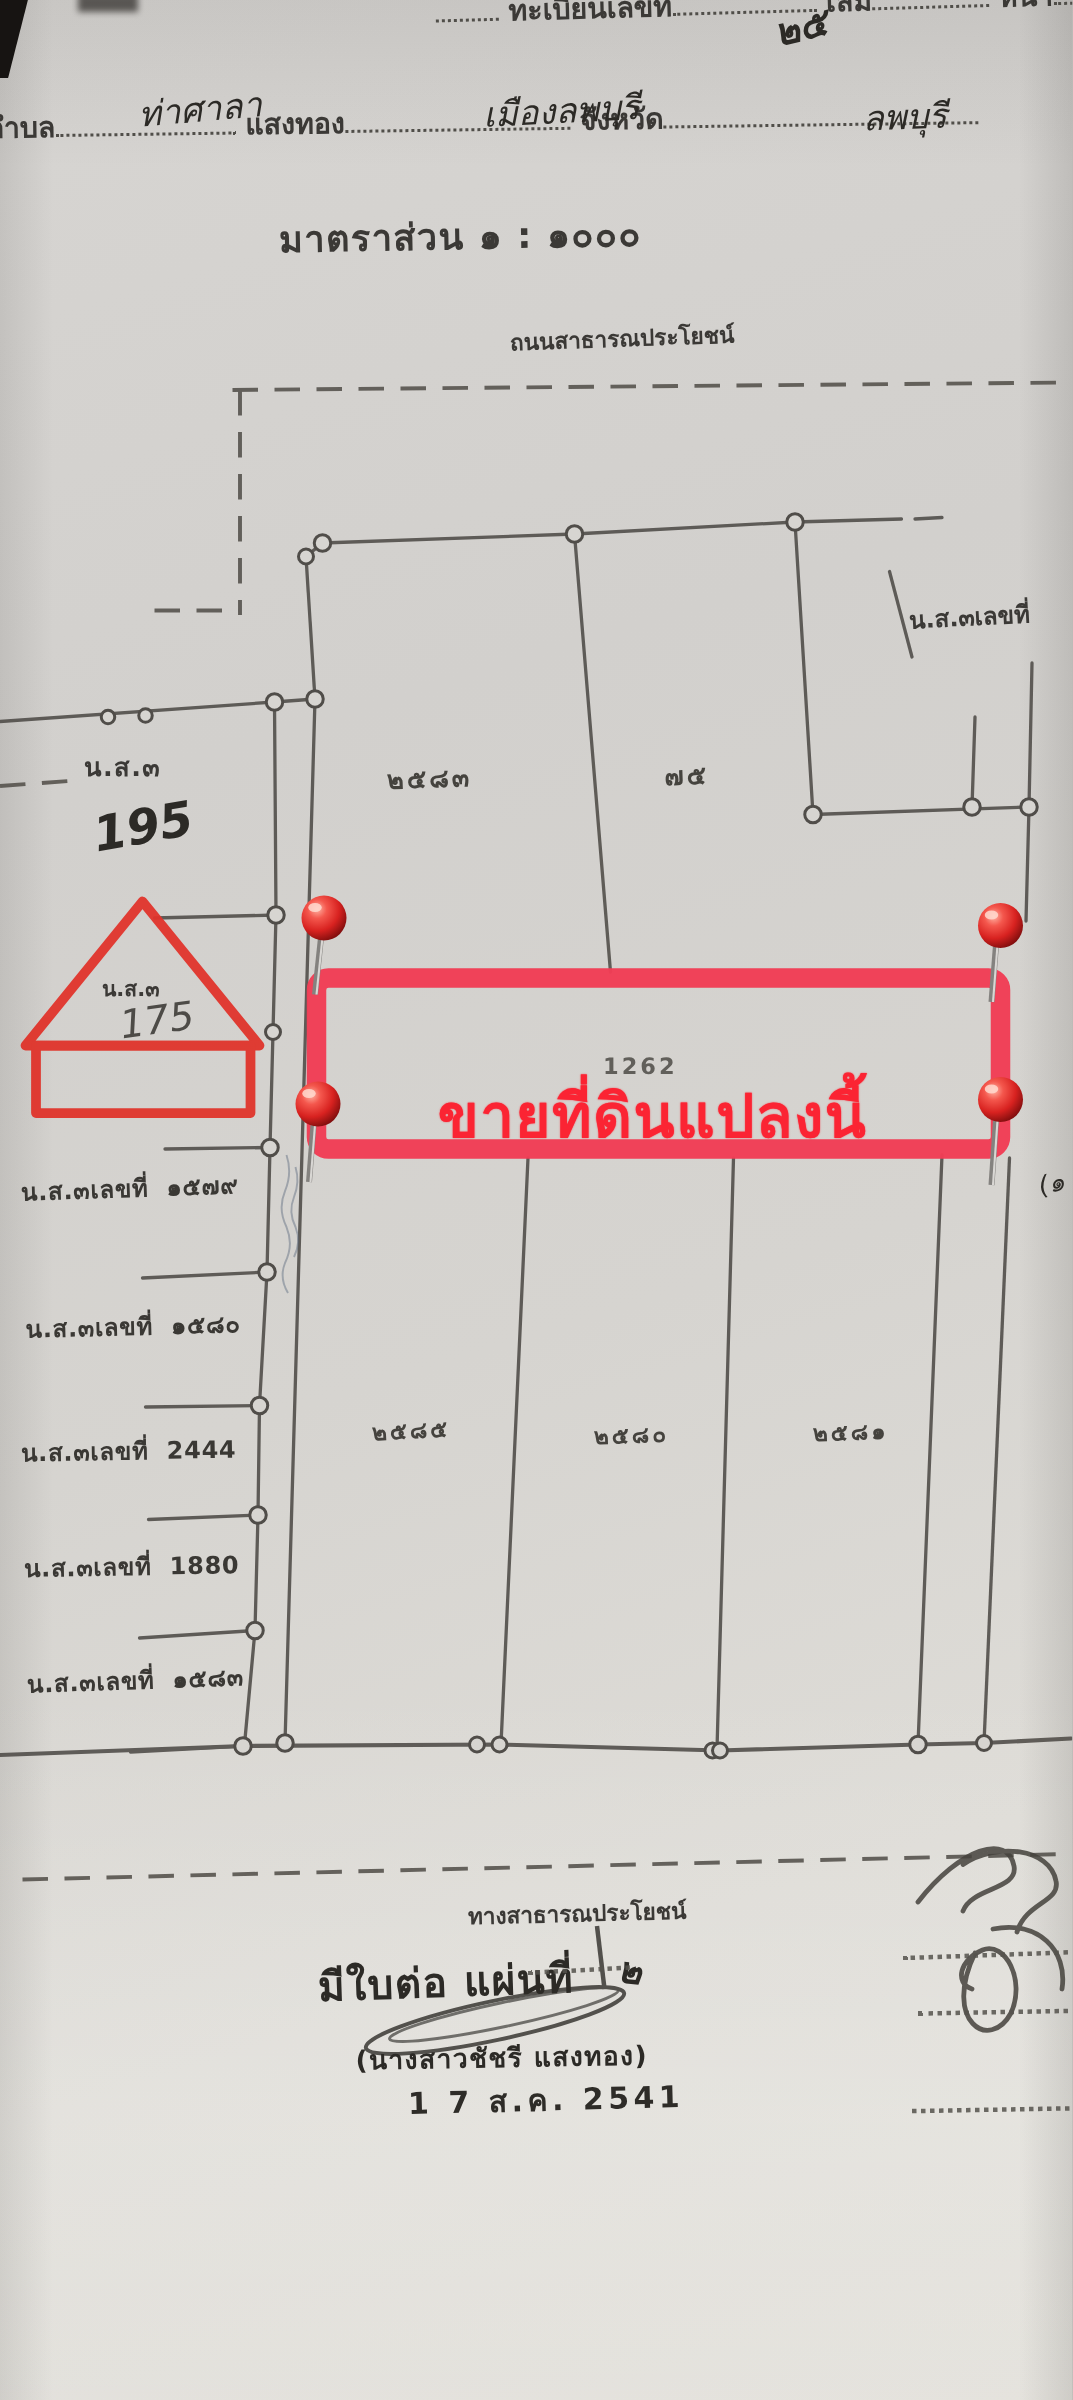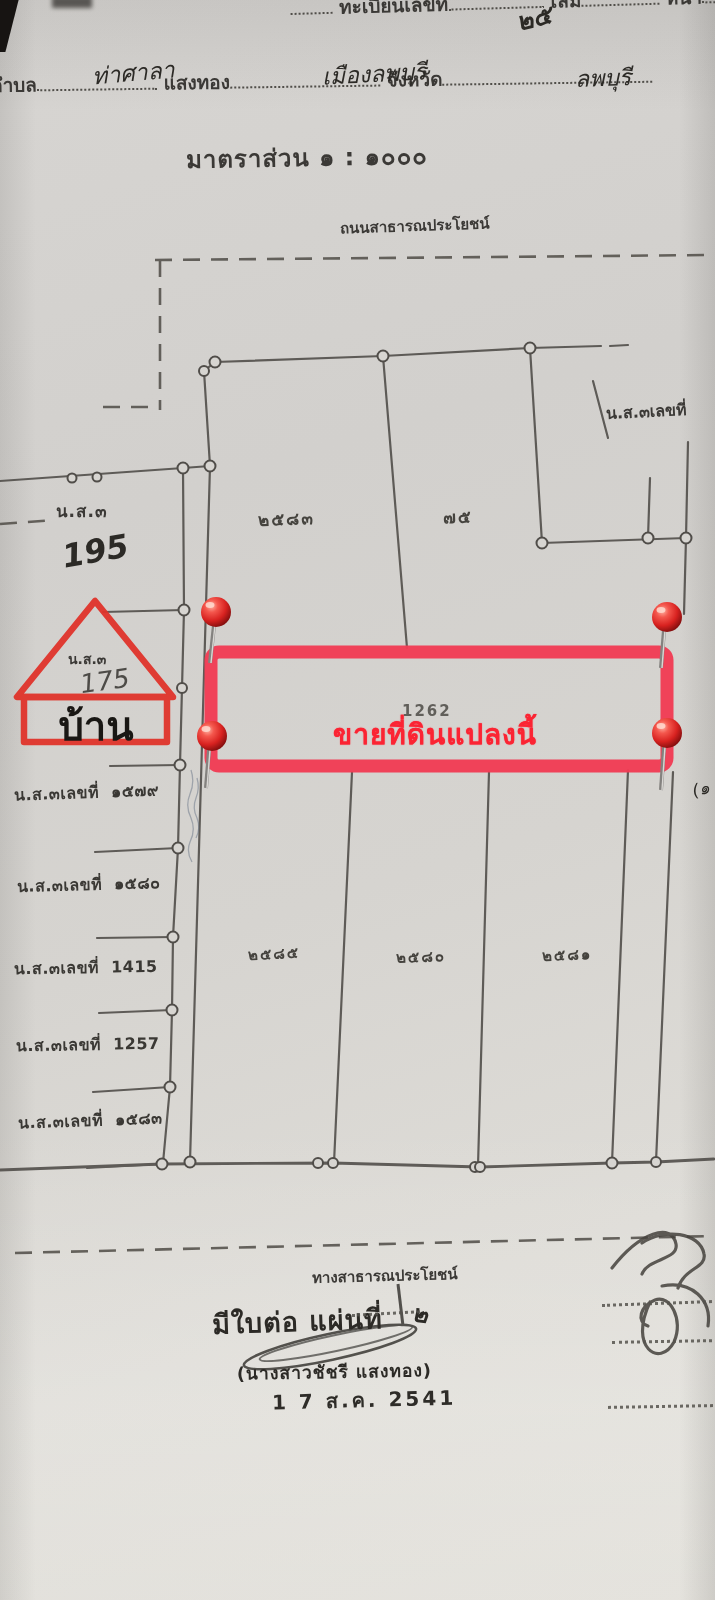--- a/index.html
+++ b/index.html
@@ -12,21 +12,21 @@
   .shade-top{position:absolute;inset:0;background:linear-gradient(180deg,rgba(30,28,26,.08),rgba(30,28,26,0) 7%,rgba(255,255,250,0) 70%,rgba(255,255,252,.18) 88%,rgba(255,255,252,.1));pointer-events:none;}
   .corner-black{position:absolute;left:0;top:0;width:30px;height:52px;background:#171412;clip-path:polygon(0 0,62% 0,18% 100%,0 100%);}
   .abs{position:absolute;}
   .print{font-family:"DejaVu Sans","Liberation Sans",sans-serif;color:#3b3936;}
   .dots{display:inline-block;border-bottom:2px dotted #504e49;height:1em;vertical-align:baseline;}
   .hand{color:#2c2a26;font-style:italic;}
   .row{white-space:nowrap;}
   .ns3-item{position:absolute;font-size:16px;font-weight:600;color:#3a3834;letter-spacing:.5px;white-space:nowrap;}
   .ns3-item .num{margin-left:12px;}
   .parcel-num{position:absolute;font-size:17px;font-weight:600;color:#45433e;letter-spacing:2px;white-space:nowrap;}
-  .sale-text{position:absolute;left:235px;top:712px;width:400px;text-align:center;font-size:28px;font-weight:700;color:#fb2433;letter-spacing:1px;text-shadow:0 0 1px #fb2433;}
+  .sale-text{position:absolute;left:235px;top:712px;width:400px;text-align:center;font-size:40px;font-weight:700;color:#fb2433;letter-spacing:1px;text-shadow:0 0 1px #fb2433;}
   .house-name{position:absolute;left:30px;top:694px;width:132px;text-align:center;font-size:40px;font-weight:700;color:#191714;}
   svg{position:absolute;left:0;top:0;}
   .stamp{font-weight:700;color:#2c2a26;}
   .dotline{position:absolute;border-bottom:3px dotted #55534d;opacity:.85;}
 </style>
 </head>
 <body>
 
 <div id="canvas">
 
@@ -191,33 +191,32 @@
 
   <div class="parcel-num" style="left:258px;top:505px;transform:rotate(-2deg);">๒๕๘๓</div>
   <div class="parcel-num" style="left:443px;top:503px;transform:rotate(-2deg);">๗๕</div>
   <div class="parcel-num" style="left:402px;top:702px;font-size:15px;opacity:.8;">1262</div>
   <div class="parcel-num" style="left:248px;top:942px;font-size:15px;transform:rotate(-3deg);">๒๕๘๕</div>
   <div class="parcel-num" style="left:396px;top:945px;font-size:15px;transform:rotate(-2deg);">๒๕๘๐</div>
   <div class="parcel-num" style="left:542px;top:943px;font-size:15px;transform:rotate(-2deg);">๒๕๘๑</div>
 
   <div class="abs print" style="left:68px;top:648px;font-size:14px;font-weight:600;">น.ส.๓</div>
   <div class="abs hand" style="left:80px;top:666px;font-size:26px;transform:rotate(-8deg);opacity:.8;">175</div>
-  <div class="house-name">บ้าน</div>
 
   <div class="ns3-item" style="left:14px;top:780px;transform:rotate(-2deg);">
     <span>น.ส.๓เลขที่</span><span class="num">๑๕๗๙</span>
   </div>
   <div class="ns3-item" style="left:17px;top:872px;transform:rotate(-1.5deg);">
     <span>น.ส.๓เลขที่</span><span class="num">๑๕๘๐</span>
   </div>
   <div class="ns3-item" style="left:14px;top:955px;transform:rotate(-1deg);">
-    <span>น.ส.๓เลขที่</span><span class="num">1415</span>
+    <span>น.ส.๓เลขที่</span><span class="num">2444</span>
   </div>
   <div class="ns3-item" style="left:16px;top:1032px;transform:rotate(-1deg);">
-    <span>น.ส.๓เลขที่</span><span class="num">1257</span>
+    <span>น.ส.๓เลขที่</span><span class="num">1880</span>
   </div>
   <div class="ns3-item" style="left:18px;top:1108px;transform:rotate(-2deg);">
     <span>น.ส.๓เลขที่</span><span class="num">๑๕๘๓</span>
   </div>
 
   <div class="abs hand" style="left:692px;top:775px;font-size:17px;transform:rotate(-14deg);">(๑</div>
 
   <div class="sale-text">ขายที่ดินแปลงนี้</div>
 
   <div class="abs print" style="left:312px;top:1264px;font-size:15px;font-weight:600;transform:rotate(-1.5deg);">ทางสาธารณประโยชน์</div>

